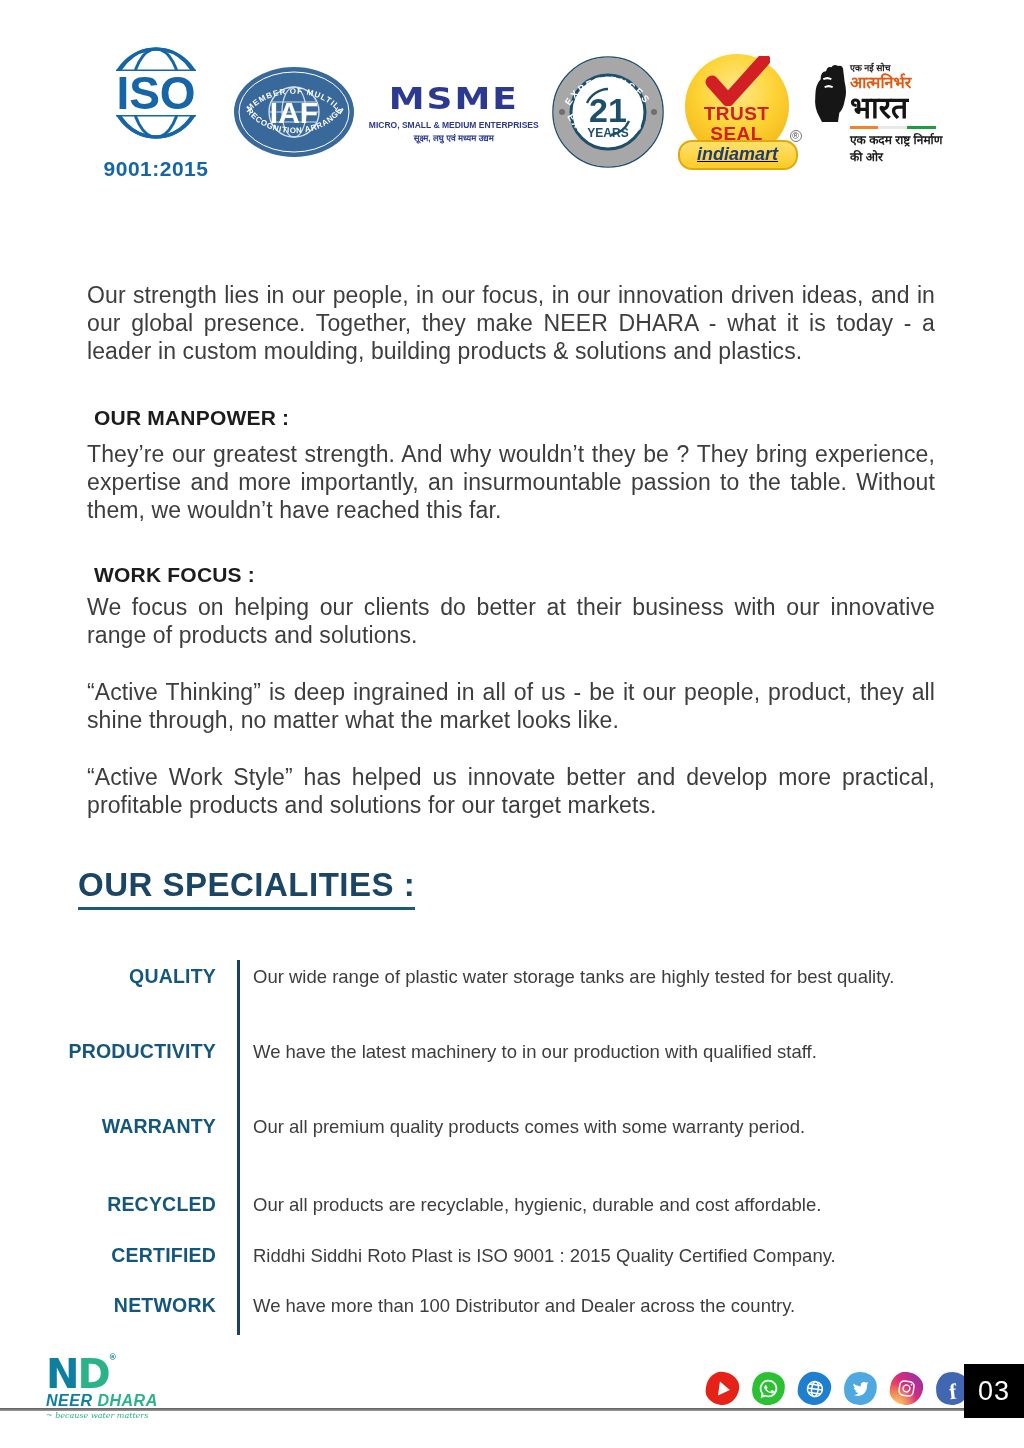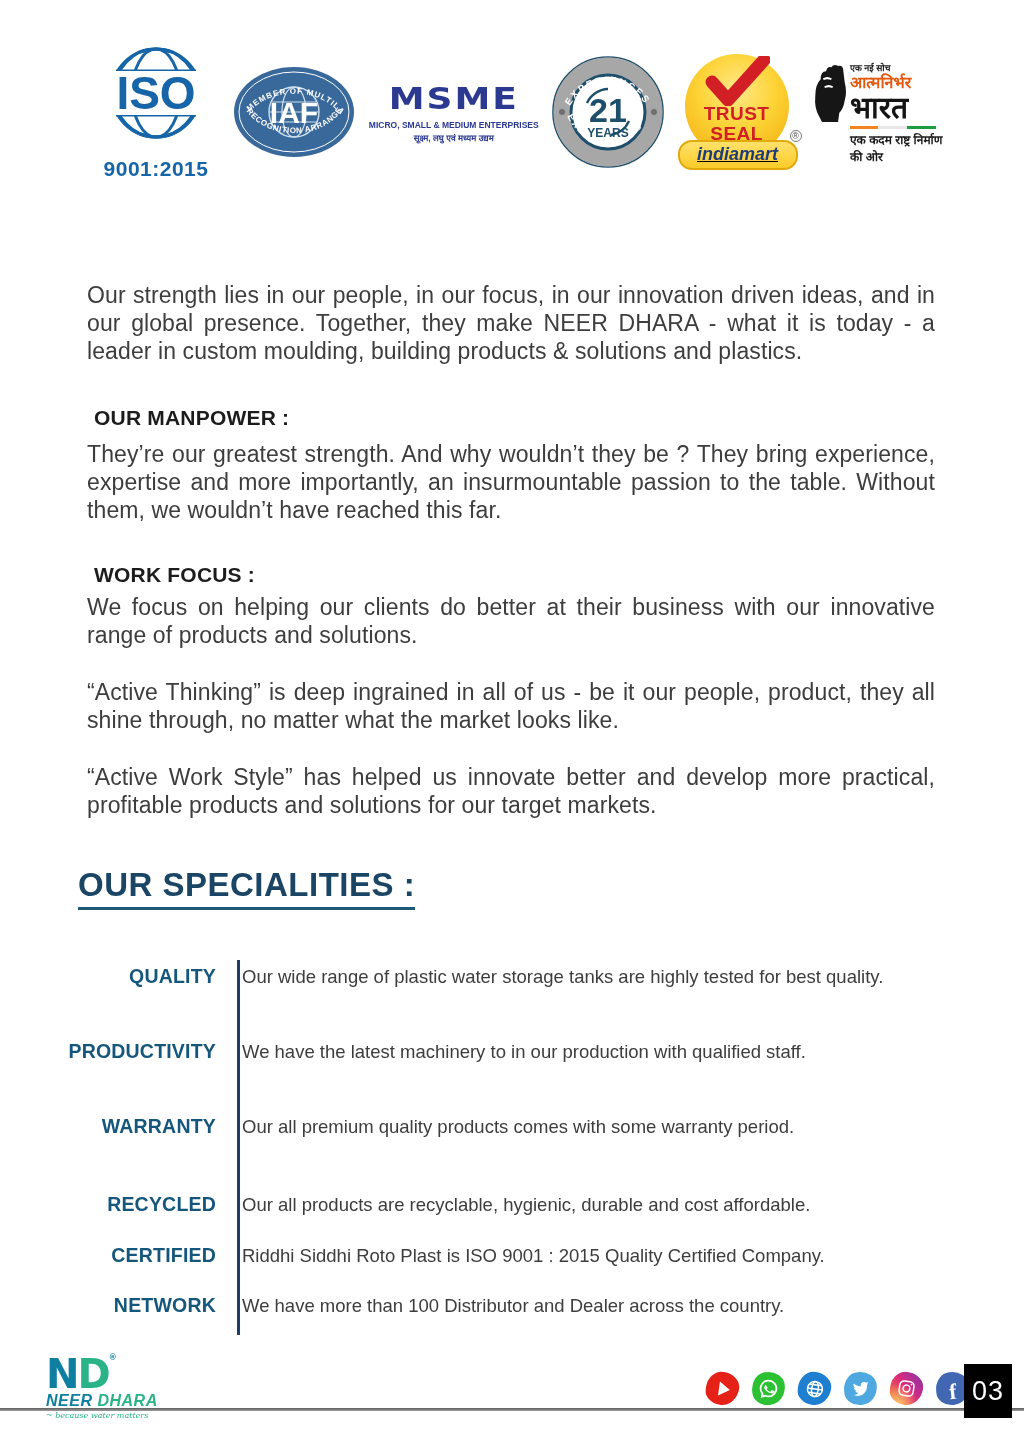--- a/index.html
+++ b/index.html
@@ -48,21 +48,21 @@
            padding-bottom:3px; border-bottom:3.5px solid #1e5a78; white-space:nowrap; }
   .h-sub { position:absolute; color:#1c1c1c; font-weight:800; font-size:21px; letter-spacing:.2px; }
   .para  { position:absolute; left:87px; width:848px; color:#3d3d3d; font-size:23px;
            line-height:28px; text-align:justify; letter-spacing:.1px; }
 
   
   .spec { position:absolute; top:963px; left:0; width:1024px; height:380px; }
   .spec-divider { position:absolute; left:237px; top:-3px; width:3px; height:375px; background:#1c3f63; }
   .spec-label { position:absolute; left:30px; width:186px; text-align:right;
                 color:#15577c; font-weight:800; font-size:19.5px; letter-spacing:.2px; }
-  .spec-desc { position:absolute; left:242px; width:712px; color:#3d3d3d; font-size:18.5px;
+  .spec-desc { position:absolute; left:253px; width:712px; color:#3d3d3d; font-size:18.5px;
                line-height:27px; text-align:justify; }
 
   
   .footer-line { position:absolute; top:1408px; left:0; width:1024px; height:3px;
                  background:linear-gradient(#5c5c5c,#9e9e9e); }
   .nd-logo { position:absolute; left:46px; top:1354px; width:150px; }
   .nd-mono { font-weight:800; font-size:40px; line-height:1; letter-spacing:-2px; font-family:"DejaVu Sans", sans-serif; }
   .nd-n { color:#0e7fa0; } .nd-d { color:#2ab387; }
   .nd-reg { font-size:8px; color:#0e7fa0; vertical-align:top; }
   .nd-name { font-style:italic; font-weight:800; font-size:16px; letter-spacing:.5px; margin-top:-2px; }
@@ -75,21 +75,21 @@
   .blob:nth-child(odd){ transform:rotate(8deg); } .blob:nth-child(even){ transform:rotate(-6deg); }
   .blob svg, .blob .glyph { transform:rotate(0deg); }
   .b-yt { background:#e62117; } .b-wa { background:#2bc133; } .b-web { background:#1e7fd0; }
   .b-tw { background:#4fa8e0; }
   .b-ig { background:radial-gradient(circle at 30% 100%, #fdc468 0%, rgba(253,196,104,0) 50%),
                      linear-gradient(45deg,#f58529,#dd2a7b,#8134af); }
   .b-fb { background:#4267b2; }
   .yt-tri { width:0; height:0; border-left:11px solid #fff; border-top:7px solid transparent; border-bottom:7px solid transparent; margin-left:3px;}
   .fb-f { color:#fff; font-weight:800; font-size:22px; font-family:"Liberation Serif", serif; margin-top:6px;}
 
-  .page-num-box { position:absolute; left:964px; top:1364px; width:48px; height:54px; background:#000;
+  .page-num-box { position:absolute; left:964px; top:1364px; width:60px; height:54px; background:#000;
                   display:flex; align-items:center; justify-content:center; z-index:4; }
   .page-num { color:#fff; font-size:27px; font-weight:400; letter-spacing:1px; }
 </style>
 </head>
 <body>
 
 <div class="page">
 
   <div class="logos">
 

